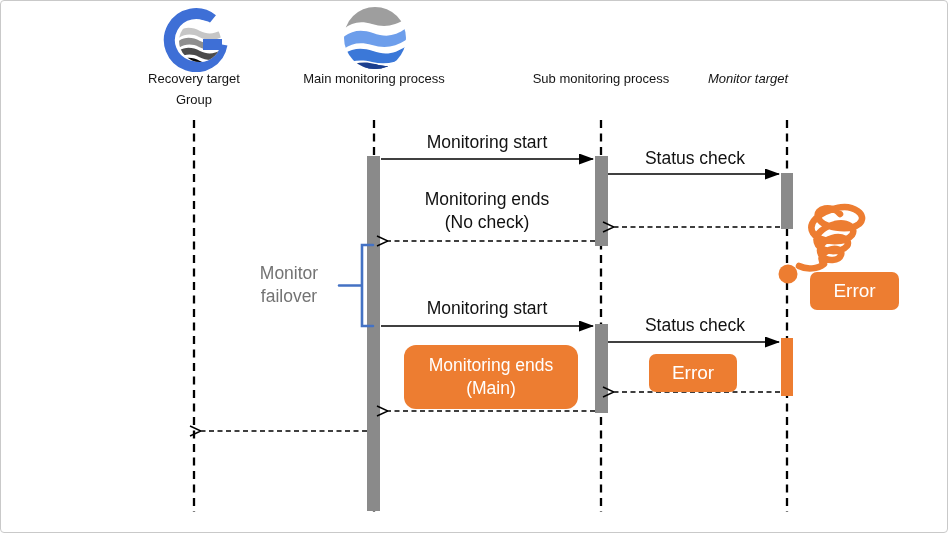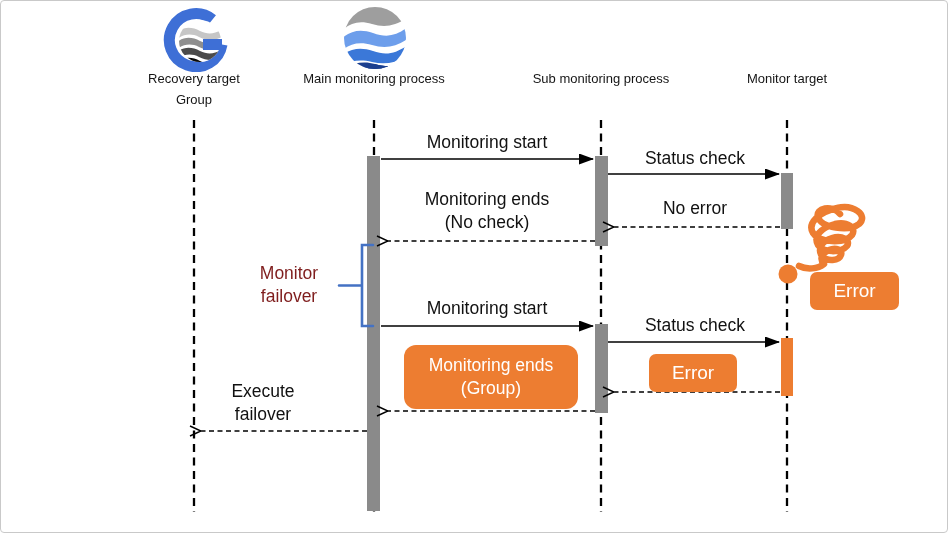--- a/index.html
+++ b/index.html
@@ -8,21 +8,21 @@
     border:1px solid #c9c9c9;border-radius:4px;overflow:hidden;
     font-family:"Liberation Sans", sans-serif;color:#151515;
   }
   .actor-label{
     position:absolute;text-align:center;font-size:13px;line-height:21px;
     color:#151515;font-weight:400;
   }
   .msg{
     position:absolute;text-align:center;font-size:17.5px;line-height:23px;color:#111;
   }
-  .msg-gray{color:#7f1d1d;}
+  .msg-gray{color:#737373;}
   .obox{
     position:absolute;background:#ED7D31;color:#ffffff;text-align:center;
     display:flex;flex-direction:column;justify-content:center;align-items:center;
   }
   .obox-big{border-radius:12px;font-size:17.5px;line-height:23px;}
   .obox-small{border-radius:7px;font-size:19px;}
   svg{display:block;}
   .diagram-svg{position:absolute;left:0;top:0;}
 </style>
 </head>
@@ -57,21 +57,21 @@
       <path d="M0,33 C10,24 20,23 32,27 C46,32 56,30 68,20 V32 C56,41 44,43 31,39 C18,35 8,38 0,45 Z" fill="#6d9eeb"></path>
       <path d="M0,50 C10,42 20,41 32,45 C46,50 56,47 68,38 V49 C56,57 44,59 31,56 C18,53 8,55 0,61 Z" fill="#3b78d8"></path>
       <path d="M0,64 C12,56 24,55 34,58 C48,62 58,60 68,53 V64 Z" fill="#1b3f8f"></path>
       <path d="M34,58 C48,62 58,60 68,53 V64 H20 C24,60 28,58 34,58 Z" fill="#1b3f8f"></path>
     </g>
   </svg>
 
   <div class="actor-label" style="left:133px;top:67px;width:120px;">Recovery target Group</div>
   <div class="actor-label" style="left:298px;top:67px;width:150px;">Main monitoring process</div>
   <div class="actor-label" style="left:525px;top:67px;width:150px;">Sub monitoring process</div>
-  <div class="actor-label" style="left:741px;top:67px;width:90px;">Monitor target</div>
+  <div class="actor-label" style="left:702px;top:67px;width:90px;font-style:italic;">Monitor target</div>
 
   <svg class="diagram-svg" style="left:0;top:0;" width="946" height="531" viewBox="0 0 946 531">
     <defs>
       <marker id="headSolid" markerUnits="userSpaceOnUse" markerWidth="16" markerHeight="12" refX="14" refY="5.5" orient="auto">
         <path d="M0,0 L15,5.5 L0,11 Z" fill="#000"></path>
       </marker>
       <marker id="headOpen" markerUnits="userSpaceOnUse" markerWidth="14" markerHeight="14" refX="2" refY="6" orient="auto">
         <path d="M11,1 L0,6 L11,11" fill="none" stroke="#000" stroke-width="1.5"></path>
       </marker>
     </defs>
@@ -110,38 +110,33 @@
 
   <div class="msg" style="left:391px;top:130px;width:190px;">Monitoring start</div>
 
   <div class="msg" style="left:599px;top:146px;width:190px;">Status check</div>
 
   <div class="msg" style="left:391px;top:187px;width:190px;">
     <span>Monitoring ends</span><br>
     <span>(No check)</span>
   </div>
 
-  <div class="msg" style="left:599px;top:196px;width:190px;">No error</div>
 
   <div class="msg msg-gray" style="left:233px;top:261px;width:110px;">
     <span>Monitor</span><br>
     <span>failover</span>
   </div>
 
   <div class="msg" style="left:391px;top:296px;width:190px;">Monitoring start</div>
 
   <div class="msg" style="left:599px;top:313px;width:190px;">Status check</div>
 
-  <div class="msg" style="left:203px;top:379px;width:118px;">
-    <span>Execute</span><br>
-    <span>failover</span>
-  </div>
 
   <div class="obox obox-big" style="left:403px;top:344px;width:174px;height:64px;">
     <span>Monitoring ends</span>
-    <span>(Group)</span>
+    <span>(Main)</span>
   </div>
 
   <div class="obox obox-small" style="left:648px;top:353px;width:88px;height:38px;">Error</div>
 
   <div class="obox obox-small" style="left:809px;top:271px;width:89px;height:38px;">Error</div>
 
 </div>
 
 </body></html>

